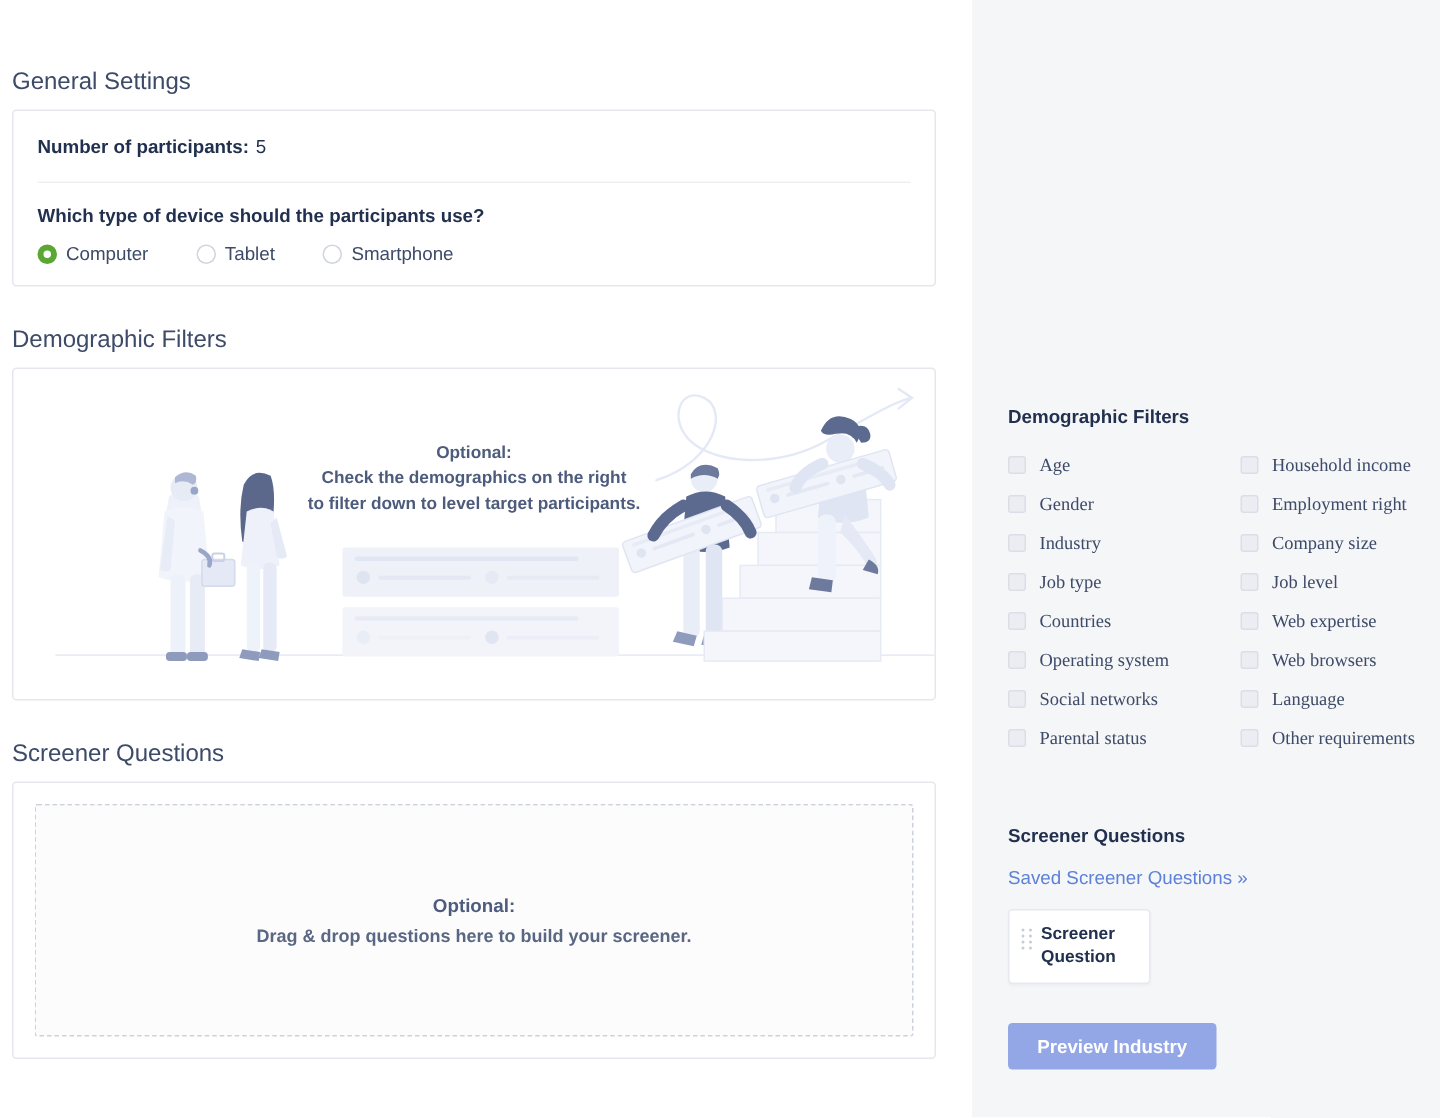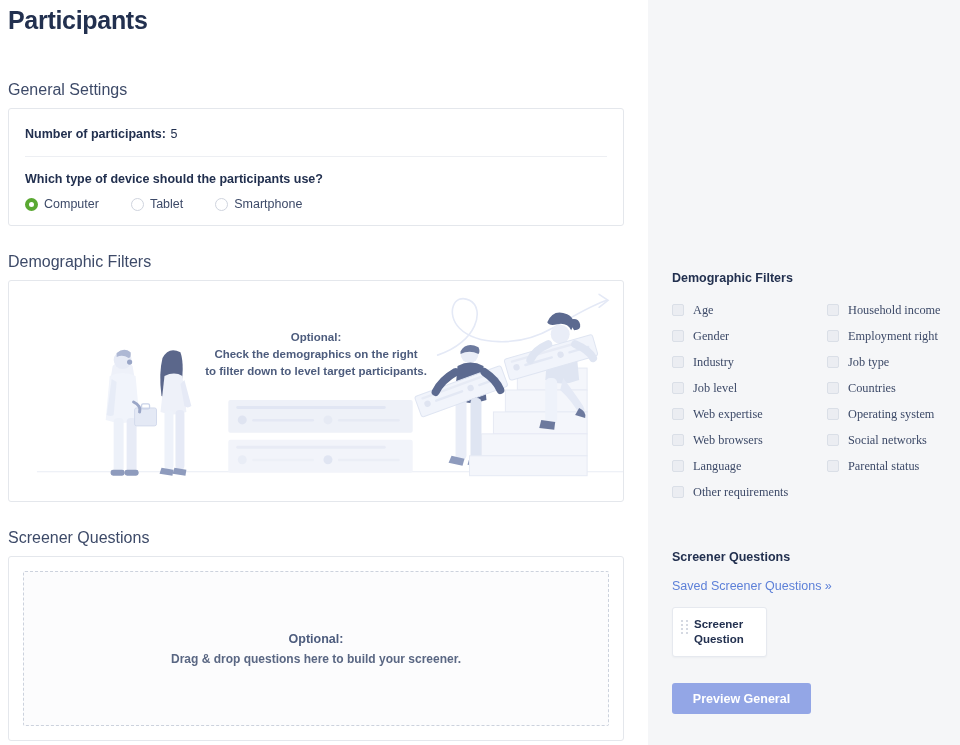--- a/index.html
+++ b/index.html
@@ -254,21 +254,20 @@
     cursor: pointer;
   }
 </style>
 </head>
 <body>
 
 <div class="app">
 
   <div class="main">
 
-    <h1 class="page-title">Participants</h1>
 
     <h2 class="section-heading sh-general">General Settings</h2>
 
     <div class="card gs-card">
       <div class="gs-row">
         <span class="gs-label">Number of participants:</span>
         <span class="gs-value">5</span>
       </div>
 
       <div class="gs-row">
@@ -445,20 +444,24 @@
       <label class="filter-item">
         <span class="cbx"></span>
         <span class="filter-label">Employment right</span>
       </label>
       <label class="filter-item">
         <span class="cbx"></span>
         <span class="filter-label">Industry</span>
       </label>
       <label class="filter-item">
         <span class="cbx"></span>
+        <span class="filter-label">Company size</span>
+      </label>
+      <label class="filter-item">
+        <span class="cbx"></span>
         <span class="filter-label">Job type</span>
       </label>
       <label class="filter-item">
         <span class="cbx"></span>
         <span class="filter-label">Job level</span>
       </label>
       <label class="filter-item">
         <span class="cbx"></span>
         <span class="filter-label">Countries</span>
       </label>
@@ -507,17 +510,17 @@
             <i></i>
             <i></i>
             <i></i>
         </span>
         <span class="sq-text">
           <span>Screener</span><br>
           <span>Question</span>
         </span>
       </div>
 
-      <button class="preview-btn">Preview General</button>
+      <button class="preview-btn">Preview Industry</button>
     </div>
 
   </div>
 </div>
 
 </body></html>

